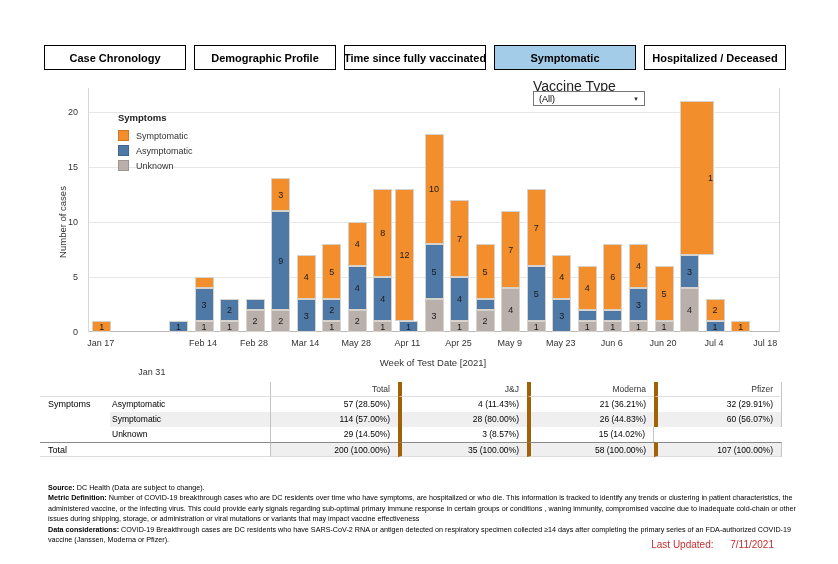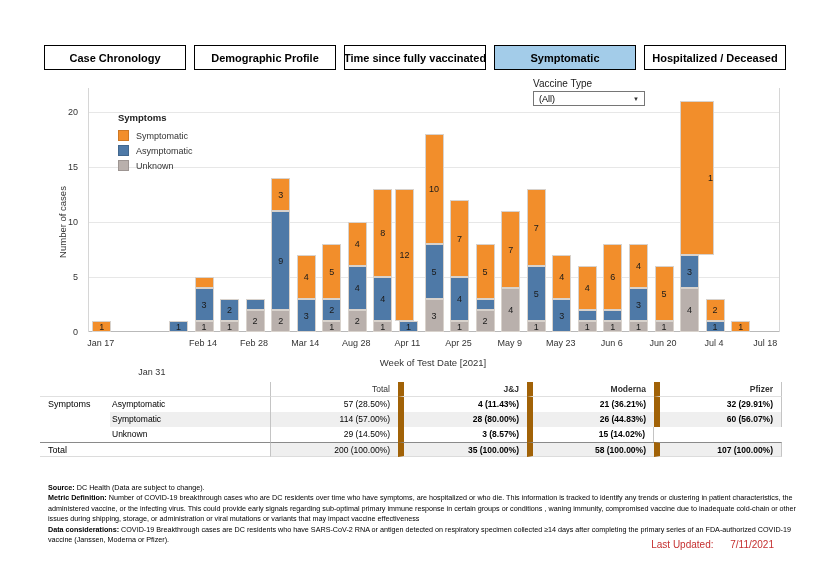--- a/index.html
+++ b/index.html
@@ -42,41 +42,41 @@
   .x-axis-title { position:absolute; left:88px; top:357px; width:690px; text-align:center; font-size:9.5px; color:#333; }
 
   
   .legend { position:absolute; left:118px; top:112px; }
   .legend-title { font-size:9.5px; font-weight:bold; color:#222; margin-bottom:5px; }
   .legend-item { display:flex; align-items:center; gap:7px; height:15px; cursor:pointer; }
   .legend-swatch { width:11px; height:11px; box-sizing:border-box; border:1px solid rgba(0,0,0,0.15); }
   .legend-label { font-size:9px; color:#333; }
 
   
-  .filter-label { position:absolute; left:533px; top:78px; font-size:10px; color:#222; }
+  .filter-label { position:absolute; left:533px; top:78px; font-size:14px; color:#222; }
   .filter-box {
     position:absolute; left:533px; top:91px; width:112px; height:15px; box-sizing:border-box;
     background:#fff; border:1px solid #767676; display:flex; align-items:center;
     padding:0 5px; font-size:9px; cursor:pointer; z-index:5;
   }
   .filter-caret { margin-left:auto; font-size:6px; color:#333; }
 
   
   .table {
     position:absolute; left:40px; top:382px;
     display:grid; grid-template-columns:70px 160px 128px 129px 127px 128px;
   }
   .tc { height:15px; line-height:15px; font-size:8.5px; box-sizing:border-box; overflow:hidden; white-space:nowrap; }
   .hdr { color:#333; border-bottom:1px solid #e0e0e0; }
   .num { text-align:right; padding-right:8px; }
   .grp { font-size:9px; padding-left:8px; }
   .sub { padding-left:2px; }
   .band { background:#efefef; }
   .vl { border-left:1px solid #c4c4c4; }
-  .vsep { border-left:6px solid #a16207;font-weight:bold; }
+  .vsep { border-left:4px solid #a16207; }
   .vr { border-right:1px solid #c4c4c4; }
   .tot { border-top:1px solid #8a8a8a; border-bottom:1px solid #dcdcdc; }
   .totlbl { font-size:9px; padding-left:8px; }
 
   
   .footnotes { position:absolute; left:48px; top:483px; width:748px; font-size:7.2px; line-height:10.4px; color:#000; }
   .fline b { font-weight:bold; }
   .last-updated { position:absolute; top:539px; right:64px; font-size:10px; }
   .last-updated span { margin-left:14px; }
 </style>
@@ -167,21 +167,21 @@
       <div class="seg" style="left: 616.611px; bottom: 11px; height: 22px; background: rgb(242, 142, 43);">2</div>
       <div class="seg" style="left: 642.167px; bottom: 0px; height: 11px; background: rgb(242, 142, 43);">1</div>
     </div>
 
   <div class="x-ticks">
       <div class="x-tick" style="left: -12.2222px;">Jan 17</div>
       <div class="x-tick" style="left: 38.8889px; margin-top: 29px;">Jan 31</div>
       <div class="x-tick" style="left: 90px;">Feb 14</div>
       <div class="x-tick" style="left: 141.111px;">Feb 28</div>
       <div class="x-tick" style="left: 192.222px;">Mar 14</div>
-      <div class="x-tick" style="left: 243.333px;">Aug 28</div>
+      <div class="x-tick" style="left: 243.333px;">May 28</div>
       <div class="x-tick" style="left: 294.444px;">Apr 11</div>
       <div class="x-tick" style="left: 345.556px;">Apr 25</div>
       <div class="x-tick" style="left: 396.667px;">May 9</div>
       <div class="x-tick" style="left: 447.778px;">May 23</div>
       <div class="x-tick" style="left: 498.889px;">Jun 6</div>
       <div class="x-tick" style="left: 550px;">Jun 20</div>
       <div class="x-tick" style="left: 601.111px;">Jul 4</div>
       <div class="x-tick" style="left: 652.222px;">Jul 18</div>
     </div>
   <div class="x-axis-title">Week of Test Date [2021]</div>

